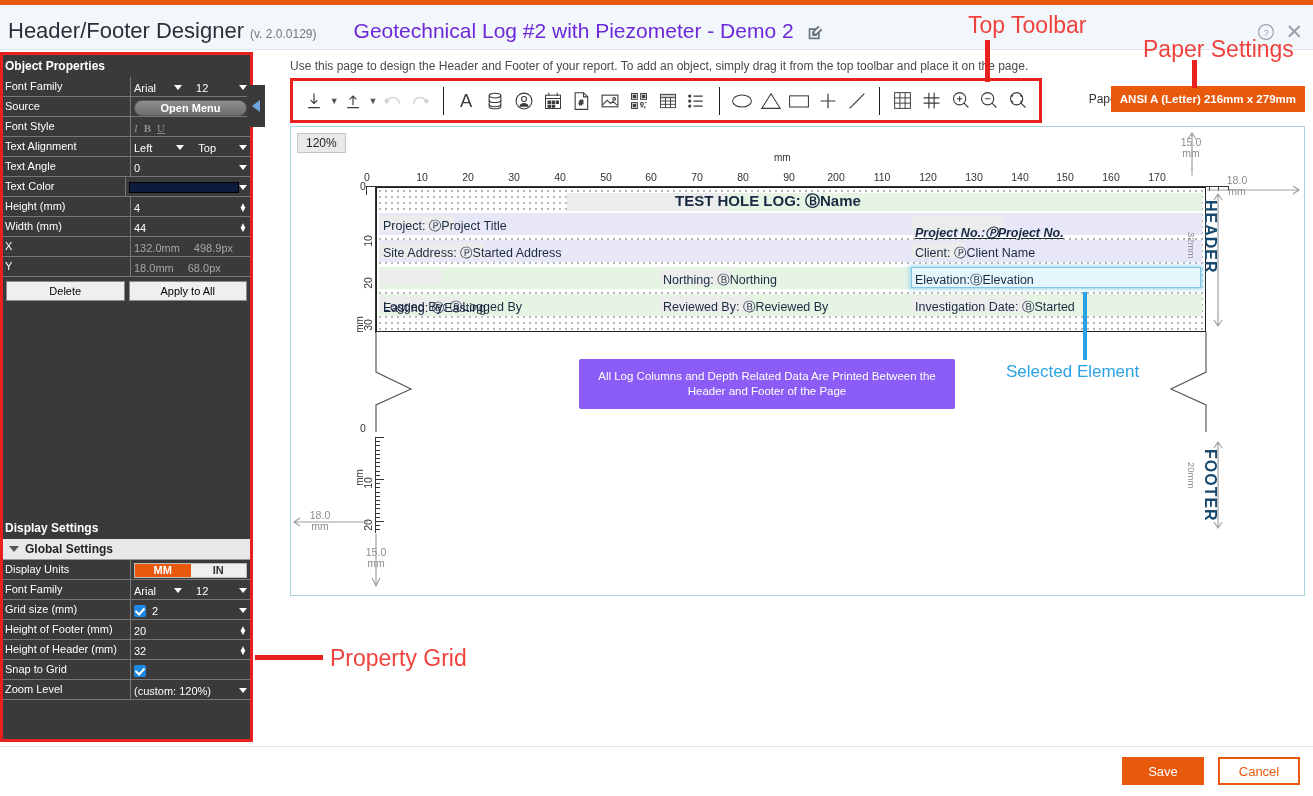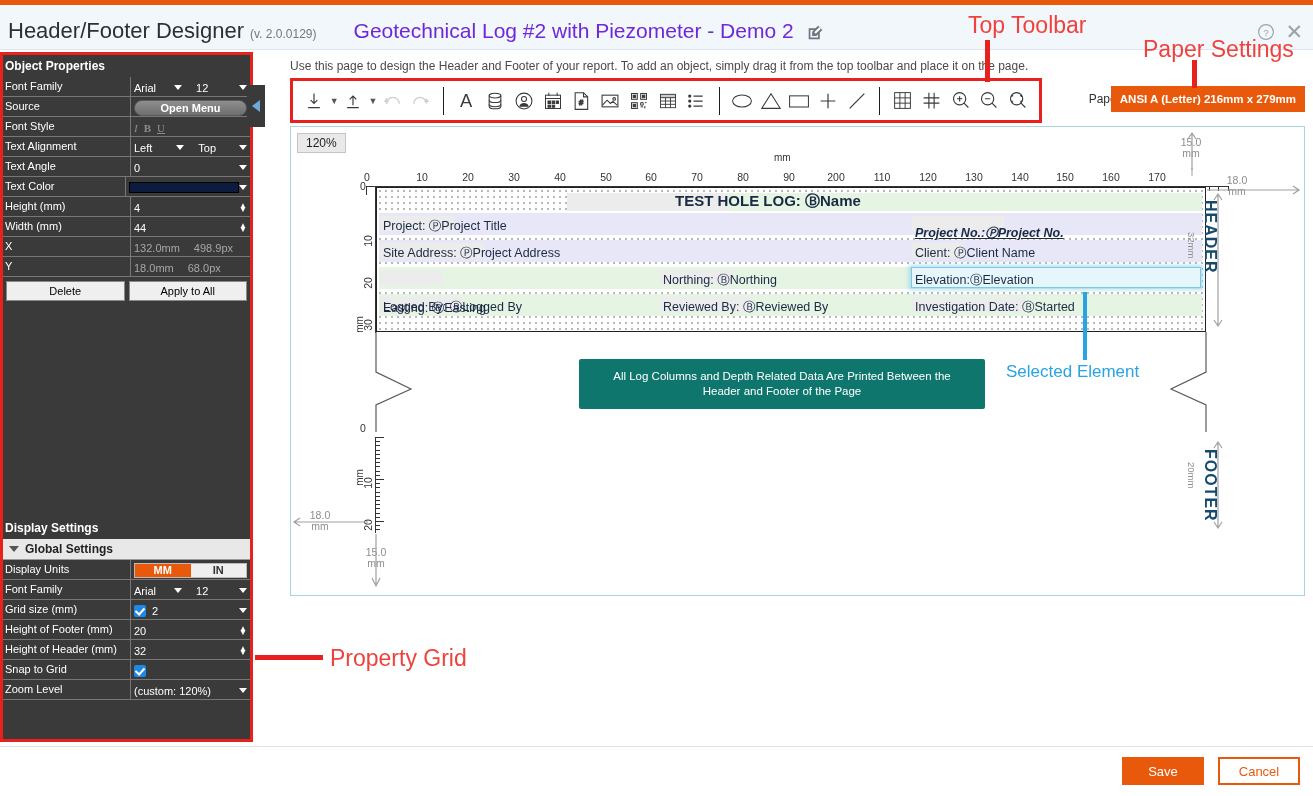--- a/index.html
+++ b/index.html
@@ -67,21 +67,21 @@
 
   .page-sheet { position:absolute; left:85px; top:60px; width:830px; height:145px; border:1.5px solid #222; border-top:1.5px solid #222; background:#fff; }
   .dots { background-image:radial-gradient(#b9b9b9 0.8px, transparent 0.9px); background-size:6px 6px; }
   .fld { position:absolute; font-size:12.5px; color:#1a2a43; white-space:nowrap; }
   .band { position:absolute; }
   .band-pur { background:#e7e7f7; }
   .band-grn { background:#e5f4e3; }
   .band-gray{ background:#ececec; }
   .selbox { position:absolute; border:1px solid #7fc7e8; background:#e6f6fd; box-shadow:0 0 4px 2px rgba(120,200,235,.55); }
 
-  .banner { position:absolute; left:288px; top:232px; width:406px; padding:10px 16px; background:#0f766e; color:#fff; font-size:11.5px; text-align:center; line-height:15px; border-radius:2px;}
+  .banner { position:absolute; left:288px; top:232px; width:376px; padding:10px 16px; background:#8b5cf6; color:#fff; font-size:11.5px; text-align:center; line-height:15px; border-radius:2px;}
   .footer-sheet { position:absolute; left:85px; top:310px; width:830px; height:95px; border:1.5px solid #222; background:#fff;}
 
   .dim-txt { position:absolute; font-size:10.5px; color:#8d8d8d; text-align:center; line-height:11px; }
   .hdrword { position:absolute; font-size:16px; font-weight:bold; color:#15496e; letter-spacing:1px; writing-mode:vertical-rl; }
   .vert-mm { position:absolute; font-size:9.5px; color:#8d8d8d; writing-mode:vertical-rl; }
 
   .annot-red { position:absolute; color:#f0423c; font-size:23px; }
   .annot-blue { position:absolute; color:#29a3e3; font-size:17px; }
   .red-bar { position:absolute; background:#e8201e; }
   .blue-bar { position:absolute; background:#29a3e3; }
@@ -661,21 +661,21 @@
     <div class="band band-gray" style="left:283px; top:82px; width:72px; height:15px;"></div>
     <div class="band band-gray" style="left:283px; top:109px; width:92px; height:15px;"></div>
     <div class="band band-gray" style="left:535px; top:28px; width:92px; height:15px;"></div>
     <div class="band band-gray" style="left:535px; top:55px; width:52px; height:15px;"></div>
     <div class="band band-gray" style="left:535px; top:109px; width:114px; height:15px;"></div>
 
     <div class="selbox" style="left:534px; top:79px; width:290px; height:21px;"></div>
 
     <div class="fld" style="left:298px; top:4px; font-size:15px; font-weight:bold;">TEST HOLE LOG: ⒷName</div>
     <div class="fld" style="left:6px; top:30px;">Project:  ⓅProject Title</div>
-    <div class="fld" style="left:6px; top:57px;">Site Address:  ⓅProject Address</div>
+    <div class="fld" style="left:6px; top:57px;">Site Address:  ⓅStarted Address</div>
     <div class="fld" style="left:6px; top:84px;margin-top:28px;">Easting:  ⒷEasting</div>
     <div class="fld" style="left:6px; top:111px;">Logged By:  ⒷLogged By</div>
     <div class="fld" style="left:286px; top:84px;">Northing: ⒷNorthing</div>
     <div class="fld" style="left:286px; top:111px;">Reviewed By: ⒷReviewed By</div>
     <div class="fld" style="left:538px; top:30px; font-weight:bold; font-style:italic; text-decoration:underline;margin-top:7px;">Project No.:ⓅProject No.</div>
     <div class="fld" style="left:538px; top:57px;">Client: ⓅClient Name</div>
     <div class="fld" style="left:538px; top:84px;">Elevation:ⒷElevation</div>
     <div class="fld" style="left:538px; top:111px;">Investigation Date:  ⒷStarted</div>
   </div>
 

